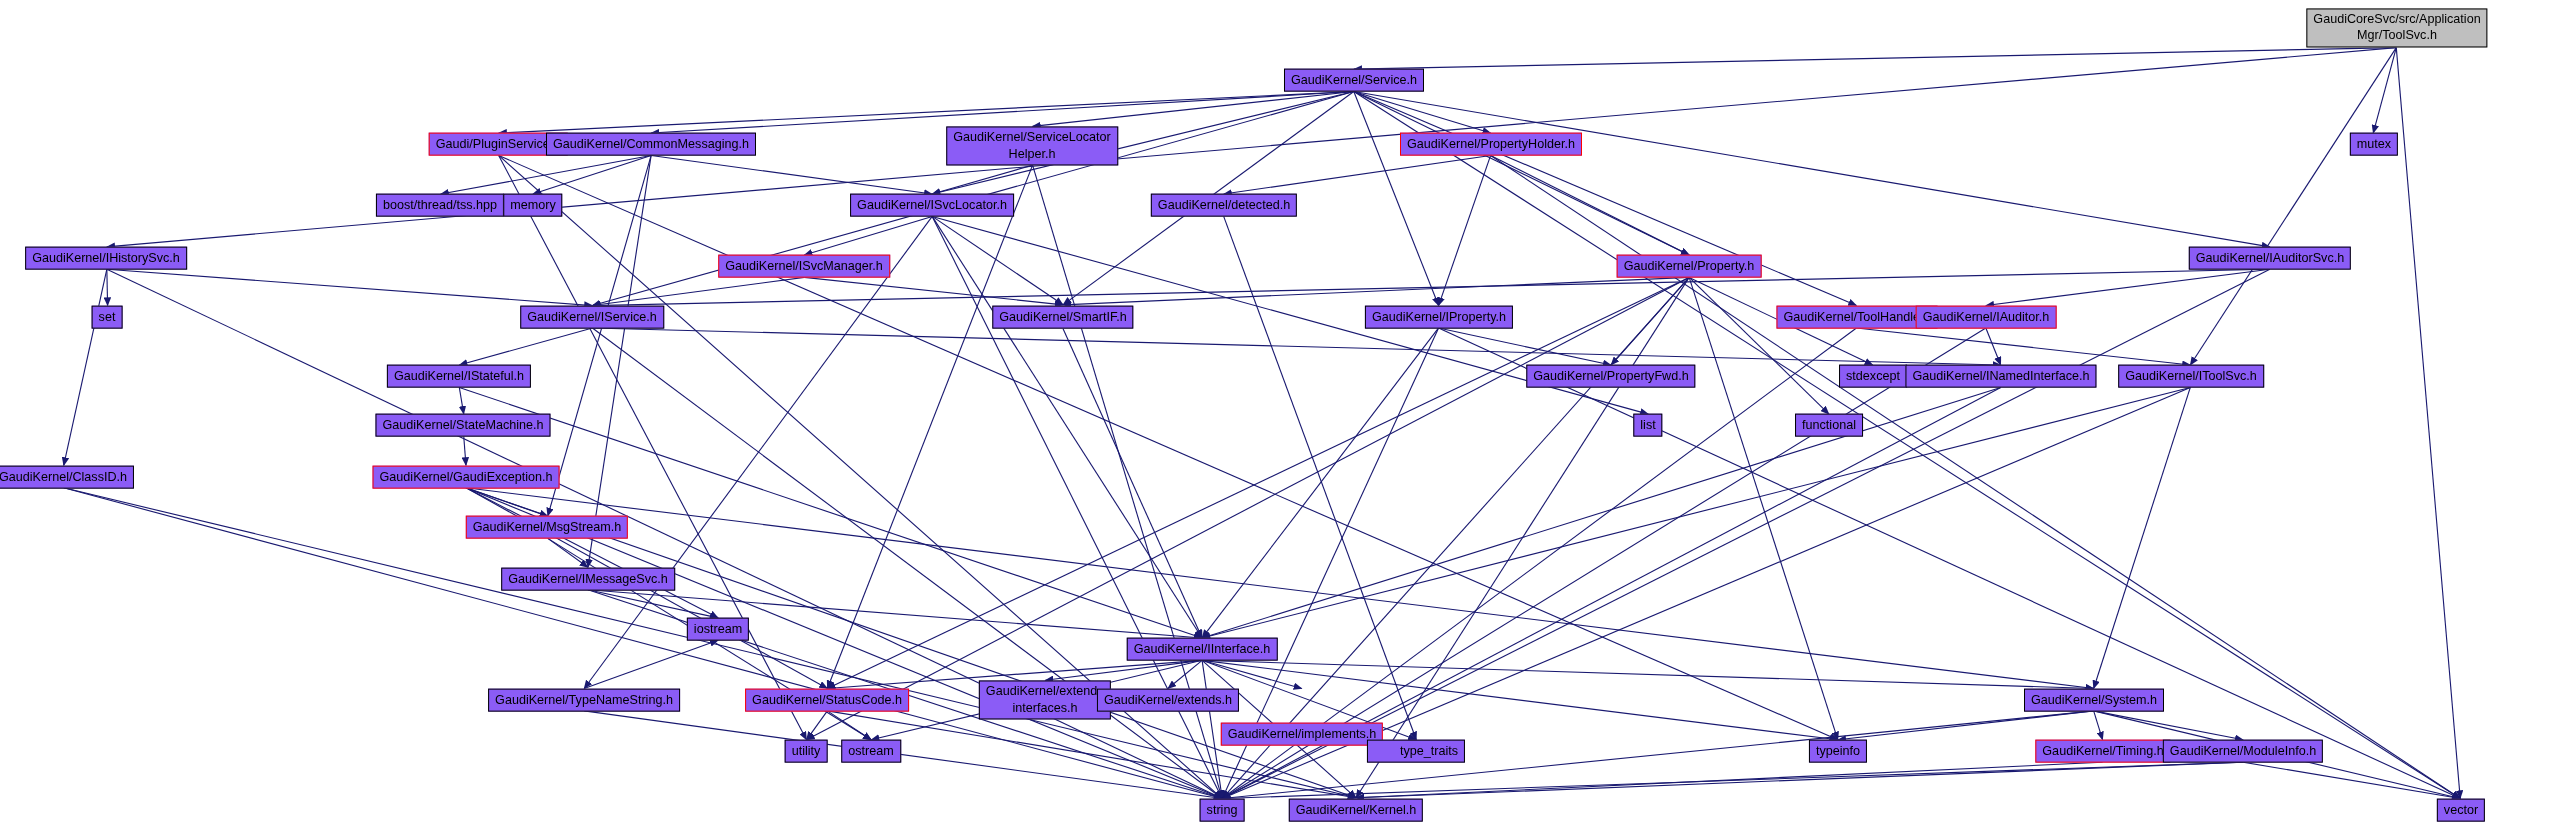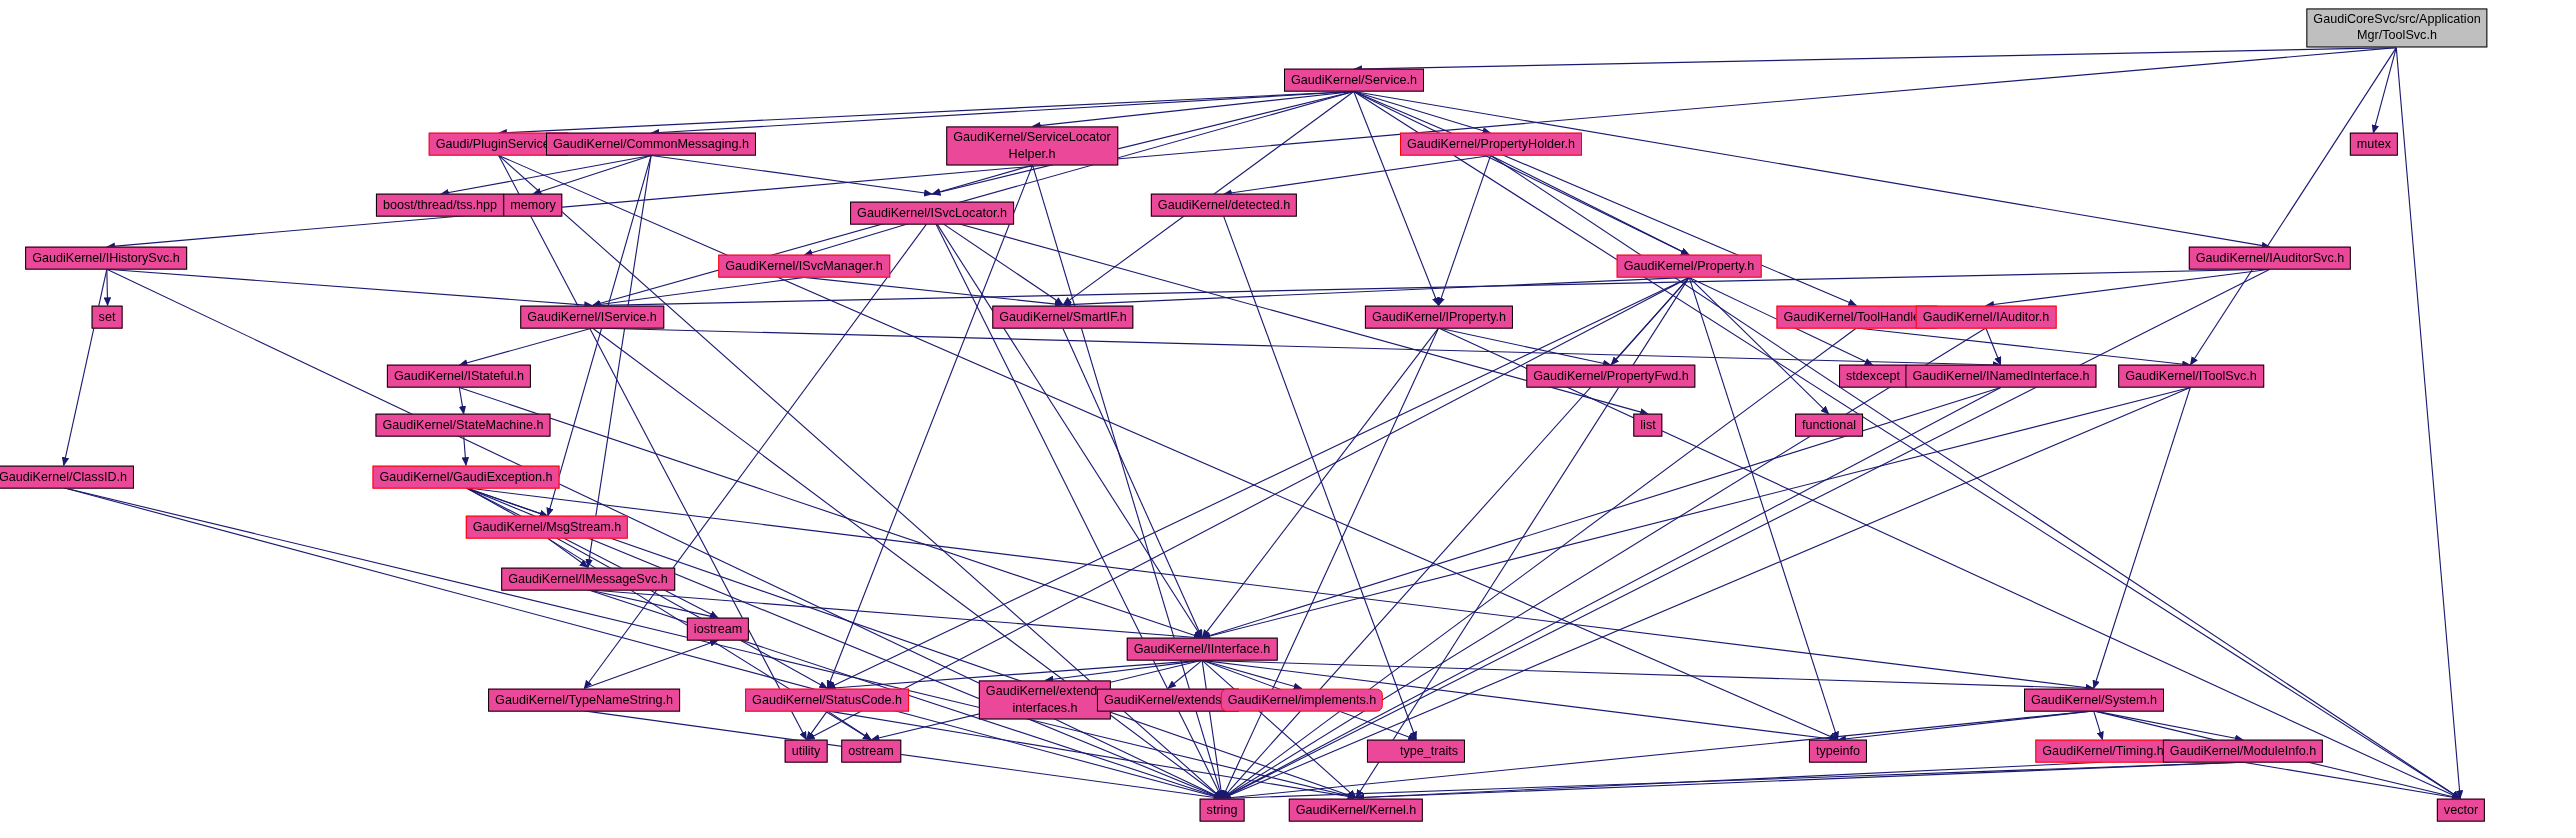--- a/index.html
+++ b/index.html
@@ -8,21 +8,21 @@
     width: 2576px;
     height: 838px;
     font-family: "Liberation Sans", "DejaVu Sans", sans-serif;
     background: #ffffff;
     overflow: hidden;
   }
   svg.edges-layer { position: absolute; left: 0; top: 0; }
   .node {
     position: absolute;
     transform: translate(-50%, -50%);
-    background: #ec4899;
+    background: #8b5cf6;
     border: 0.7px solid #000000;
     padding: 2.2px 6px;
     font-size: 12.6px;
     line-height: 1.3;
     text-align: center;
     white-space: nowrap;
     color: #000000;
     box-sizing: border-box;
     z-index: 2;
   }
@@ -177,21 +177,21 @@
     </div>
     <div class="node" style="left: 2374px; top: 144px;">
       <div>mutex</div>
     </div>
     <div class="node" style="left: 440px; top: 205px;">
       <div>boost/thread/tss.hpp</div>
     </div>
     <div class="node" style="left: 533px; top: 205px;">
       <div>memory</div>
     </div>
-    <div class="node" style="left: 932px; top: 213px;">
+    <div class="node" style="left: 932px; top: 205px;">
       <div>GaudiKernel/ISvcLocator.h</div>
     </div>
     <div class="node" style="left: 1224px; top: 205px;">
       <div>GaudiKernel/detected.h</div>
     </div>
     <div class="node" style="left: 106px; top: 258px;">
       <div>GaudiKernel/IHistorySvc.h</div>
     </div>
     <div class="node red" style="left: 804px; top: 266px;">
       <div>GaudiKernel/ISvcManager.h</div>
@@ -268,21 +268,21 @@
     <div class="node red" style="left: 827px; top: 700px;">
       <div>GaudiKernel/StatusCode.h</div>
     </div>
     <div class="node" style="left: 1045px; top: 700px;">
       <div>GaudiKernel/extend_</div>
       <div>interfaces.h</div>
     </div>
     <div class="node" style="left: 1168px; top: 700px;">
       <div>GaudiKernel/extends.h</div>
     </div>
-    <div class="node red" style="left: 1302px; top: 700px; border-radius: 6px;">
+    <div class="node red" style="left: 1302px; top: 734px;">
       <div>GaudiKernel/implements.h</div>
     </div>
     <div class="node" style="left: 2094px; top: 700px;">
       <div>GaudiKernel/System.h</div>
     </div>
     <div class="node" style="left: 806px; top: 751px;">
       <div>utility</div>
     </div>
     <div class="node" style="left: 871px; top: 751px;">
       <div>ostream</div>

